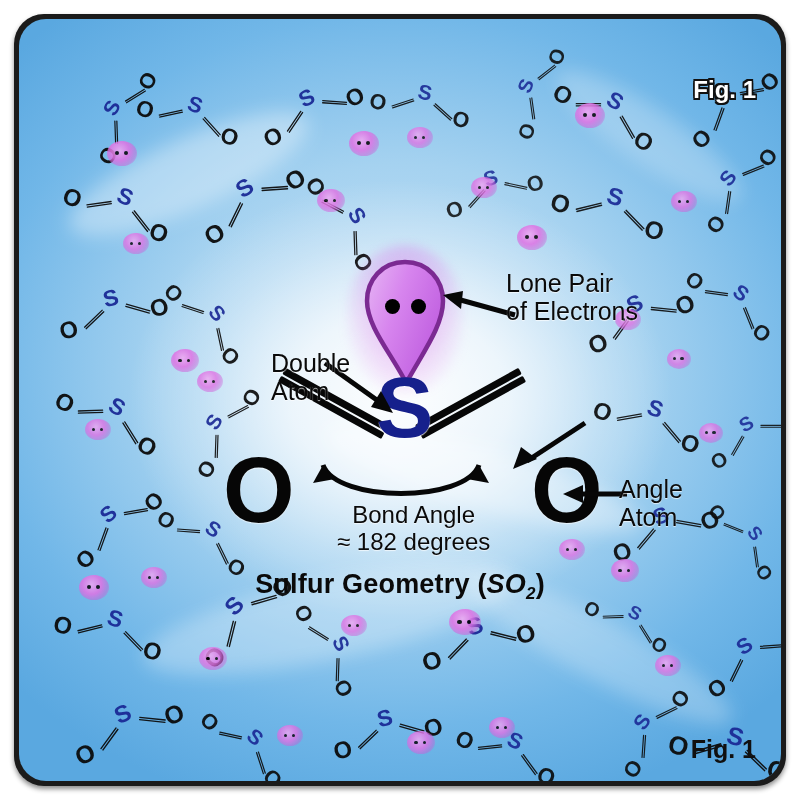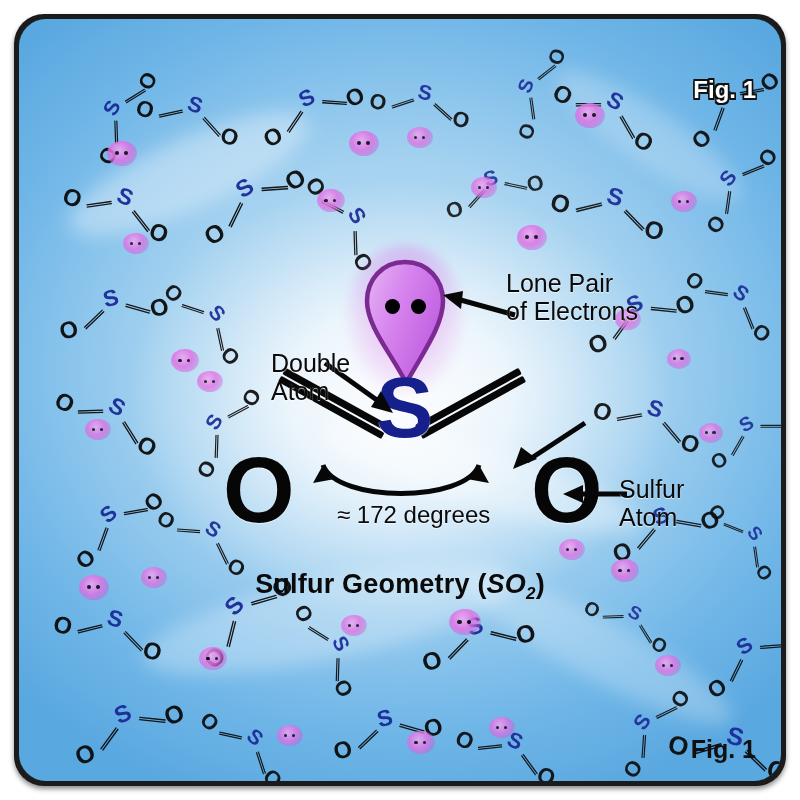--- a/index.html
+++ b/index.html
@@ -643,26 +643,27 @@
         <div>of Electrons</div>
       </div>
 
       <div class="lbl" id="lbl-sulfur">
         <div>Double</div>
         <div>Atom</div>
       </div>
 
 
       <div class="lbl" id="lbl-oxygen">
-        <div>Sulfur</div>
+        <div>Angle</div>
         <div>Atom</div>
       </div>
 
       <div class="lbl" id="lbl-angle">
-        <div>≈ 172 degrees</div>
+        <div>Bond Angle</div>
+        <div>≈ 182 degrees</div>
       </div>
 
       <div id="caption">
         <div class="c1"><span>Sulfur Geometry (</span><em>SO</em><em><sub>2</sub></em><span>)</span></div>
       </div>
     </div>
   </div>
 
 
   <div class="fig" id="fig-top">Fig. 1</div>

